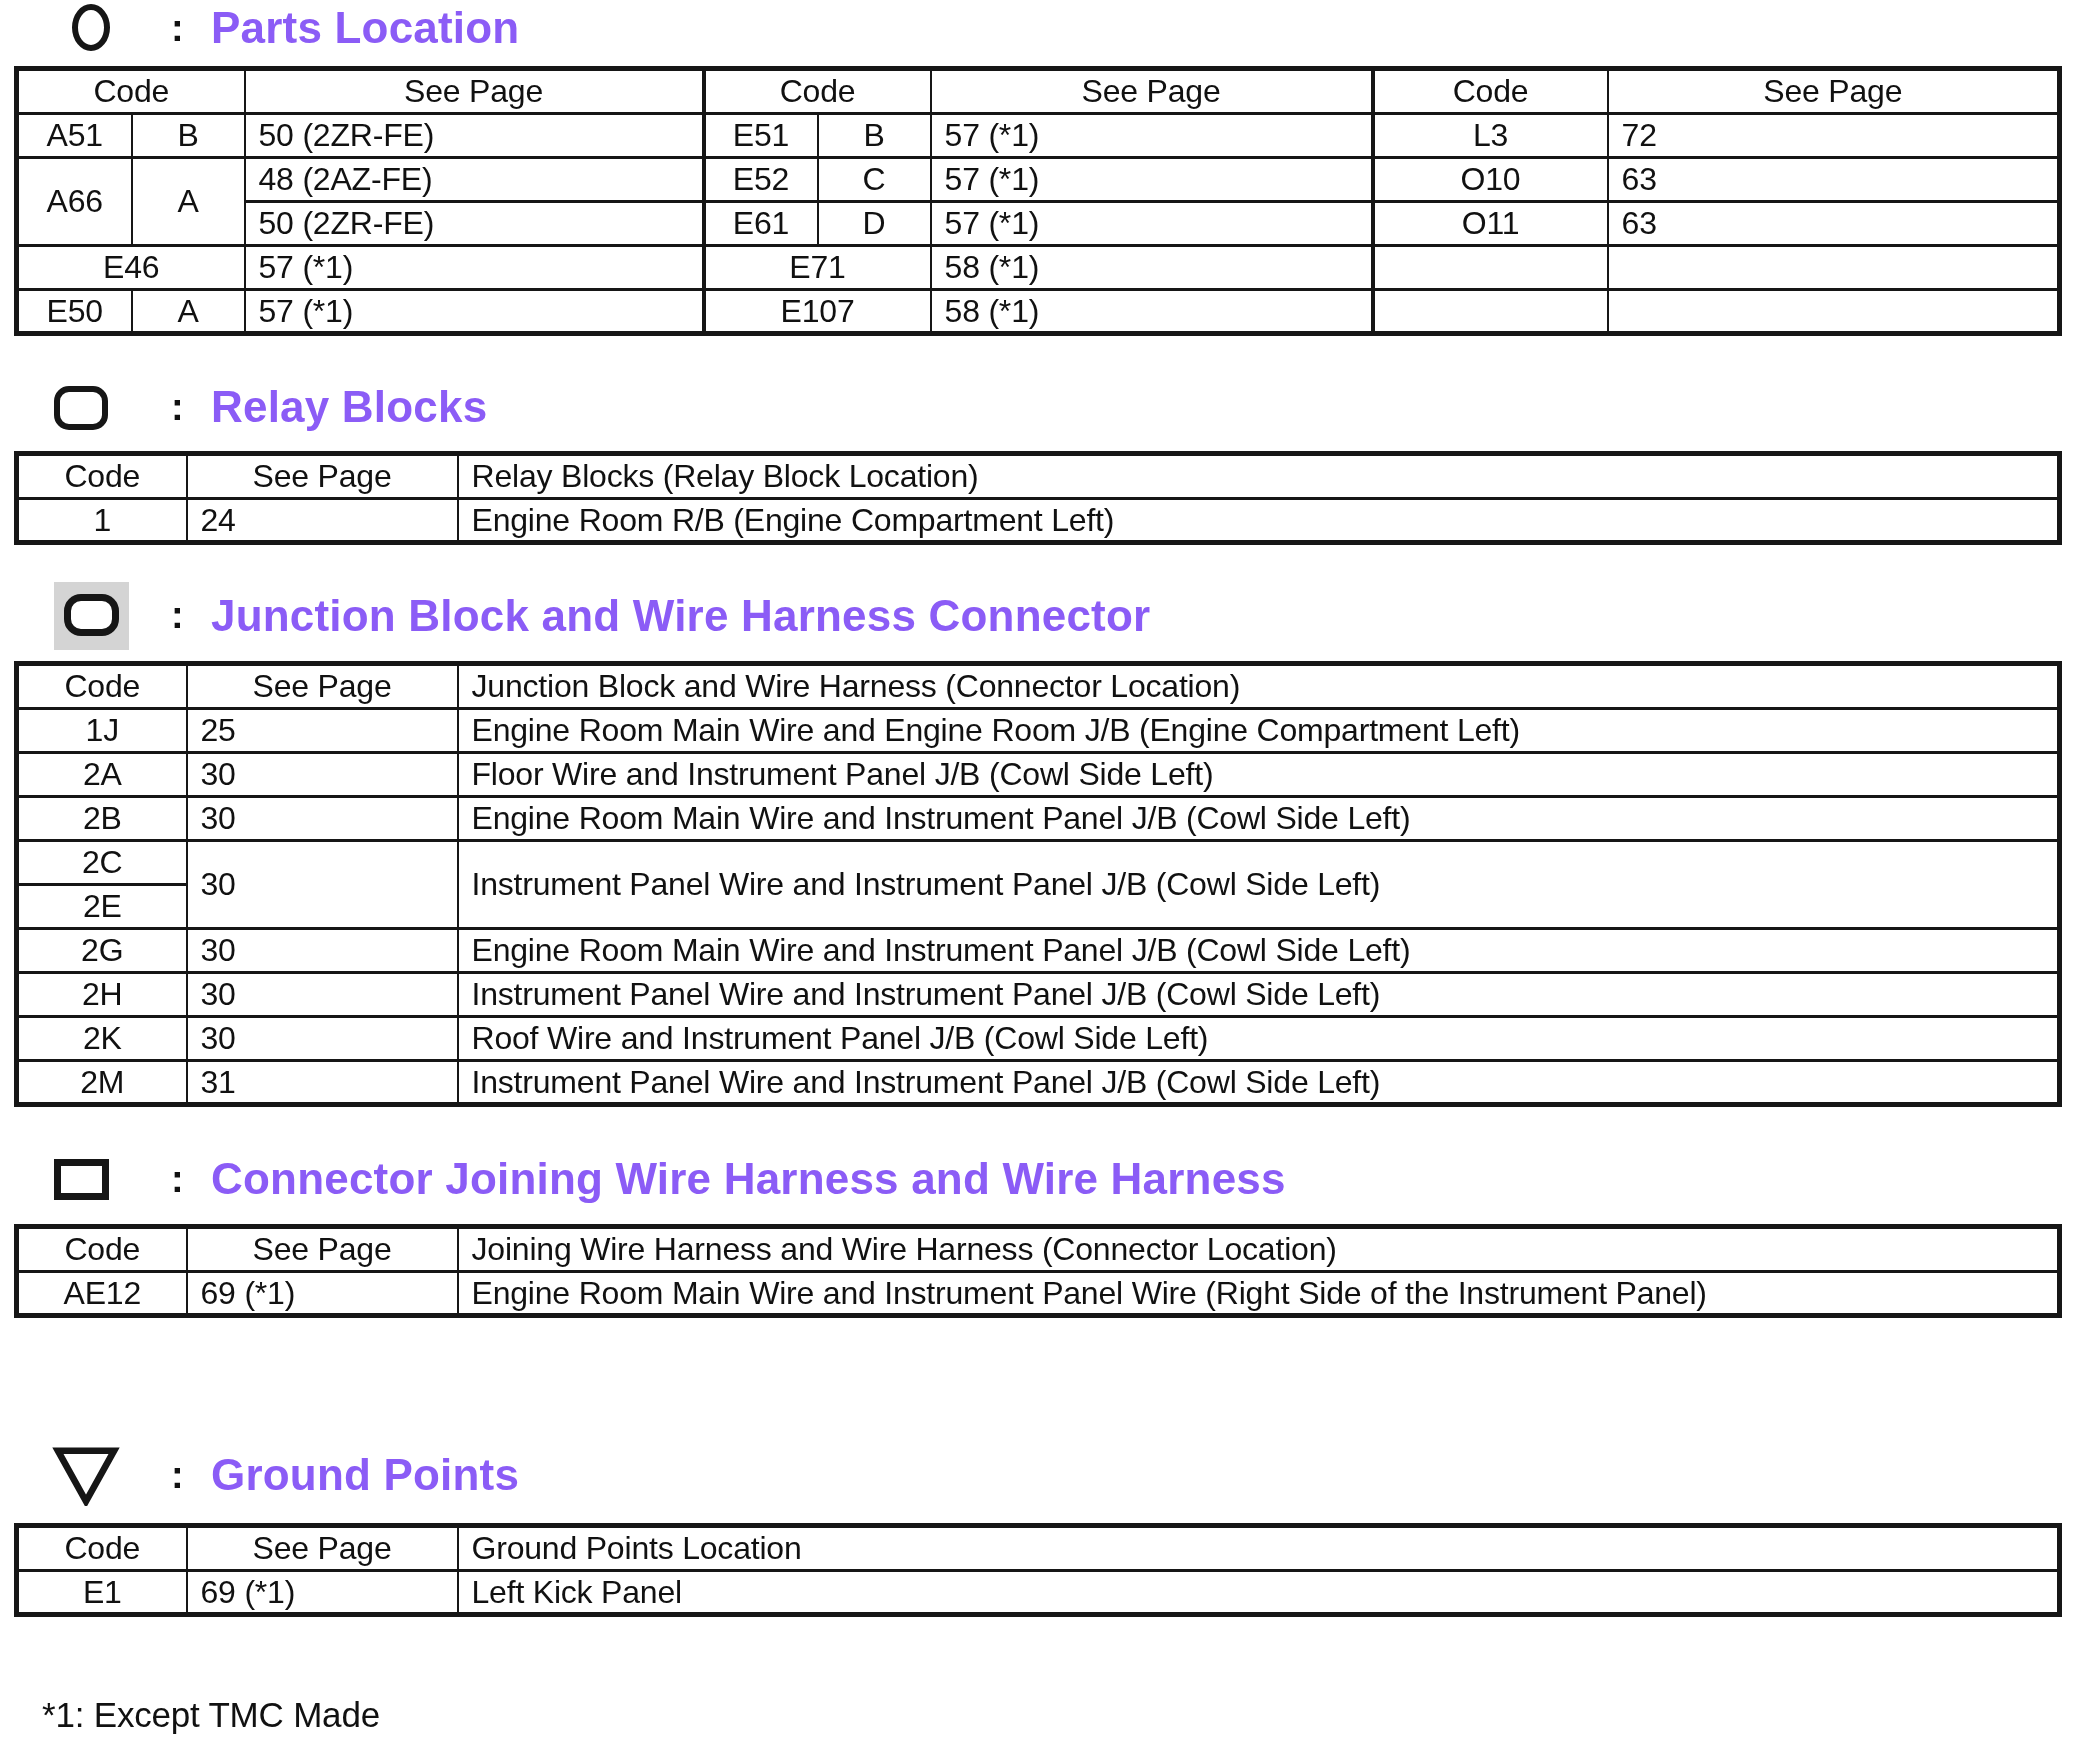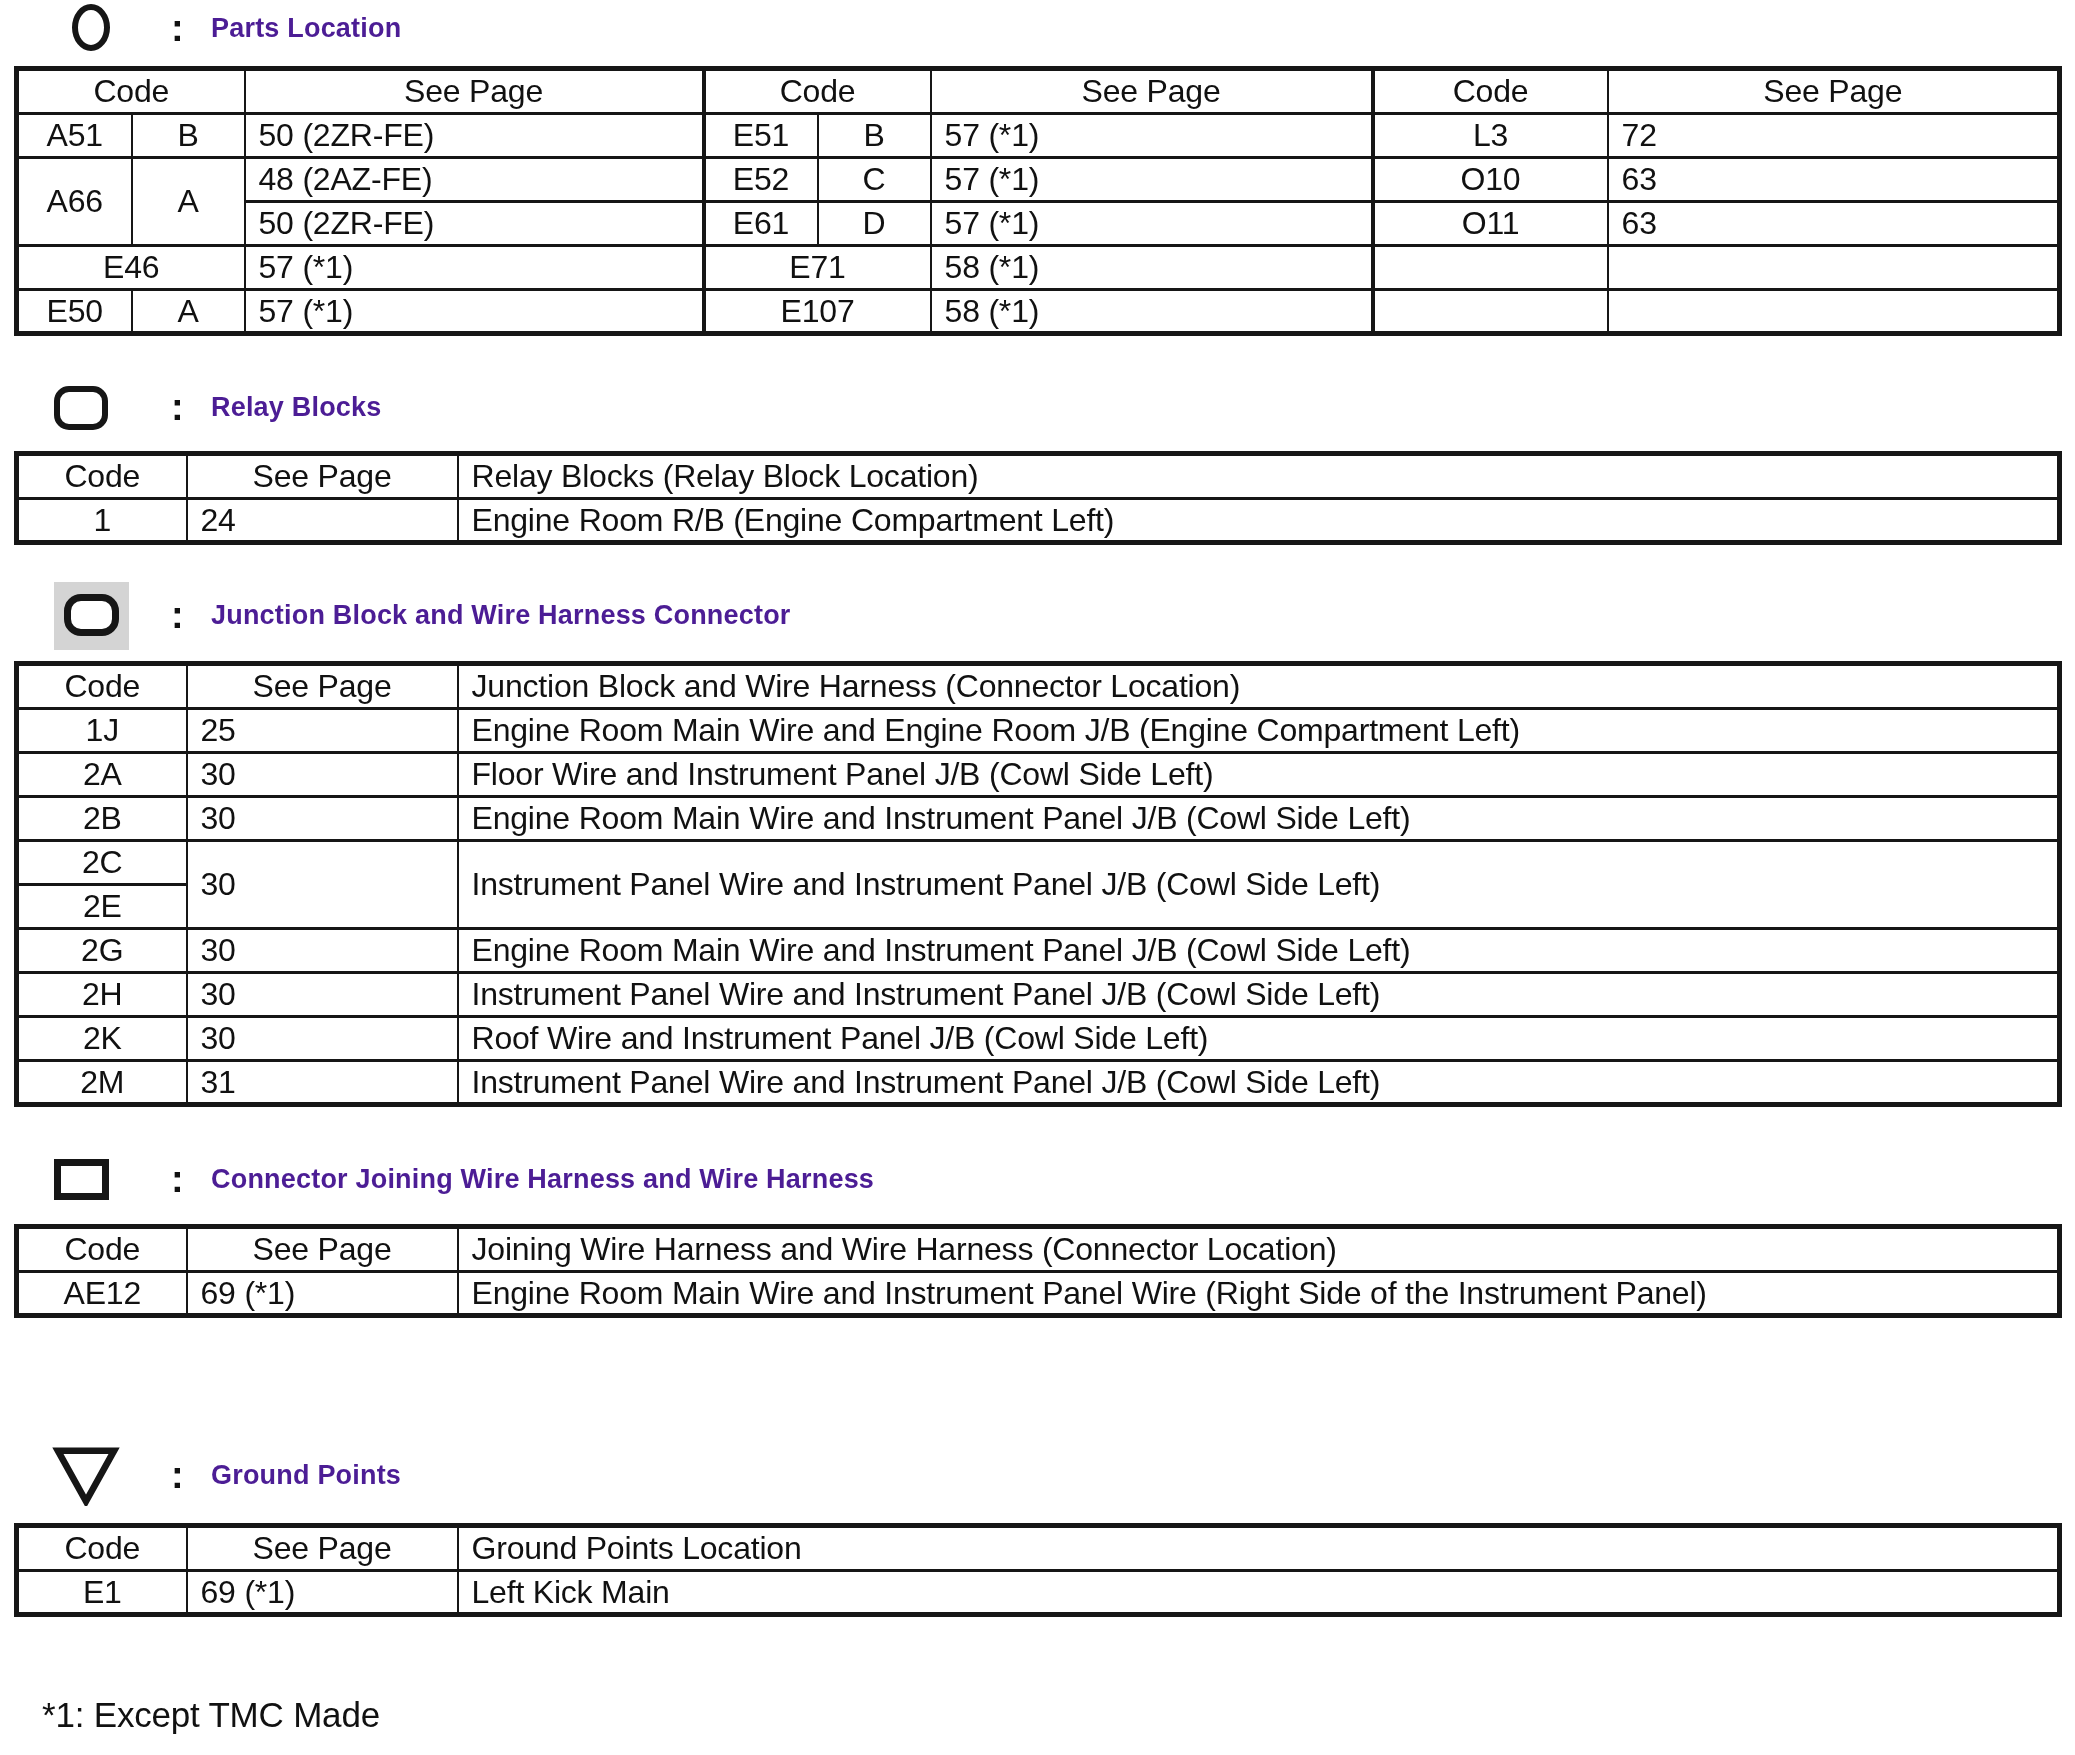--- a/index.html
+++ b/index.html
@@ -9,22 +9,22 @@
     font-family:"Liberation Sans", sans-serif; color:#111111;
   }
 
   
   .title-row { position:absolute; left:0; width:2075px; }
   .title-row .colon {
     position:absolute; left:171px; top:0; font-size:38px; font-weight:bold;
     color:#111;
   }
   .title-row .title-text {
-    position:absolute; left:211px; top:0; font-size:27px; font-weight:bold;
-    color:#4c1d95; letter-spacing:0.2px; white-space:nowrap;
+    position:absolute; left:211px; top:0; font-size:44px; font-weight:bold;
+    color:#8b5cf6; letter-spacing:0.2px; white-space:nowrap;
   }
 
   .icon-ellipse {
     position:absolute; left:72px; top:3.8px; width:38px; height:47px;
     border:6.6px solid #161616; border-radius:50%; background:#fff;
   }
   .icon-relay {
     position:absolute; left:54px; top:6.6px; width:54px; height:44px;
     border:6.6px solid #161616; border-radius:15px; background:#fff;
   }
@@ -277,21 +277,21 @@
     </colgroup>
     <tbody>
         <tr style="height:45px">
       <th class="c">Code</th>
       <th class="c">See Page</th>
       <th class="l">Ground Points Location</th>
     </tr>
     <tr style="height:44px">
       <td class="c">E1</td>
       <td class="l">69 (*1)</td>
-      <td class="l">Left Kick Main</td>
+      <td class="l">Left Kick Panel</td>
     </tr>
   </tbody>
     </table>
 
   <div class="footnote">*1: Except TMC Made</div>
 
 </div>
 
 
 </body></html>

